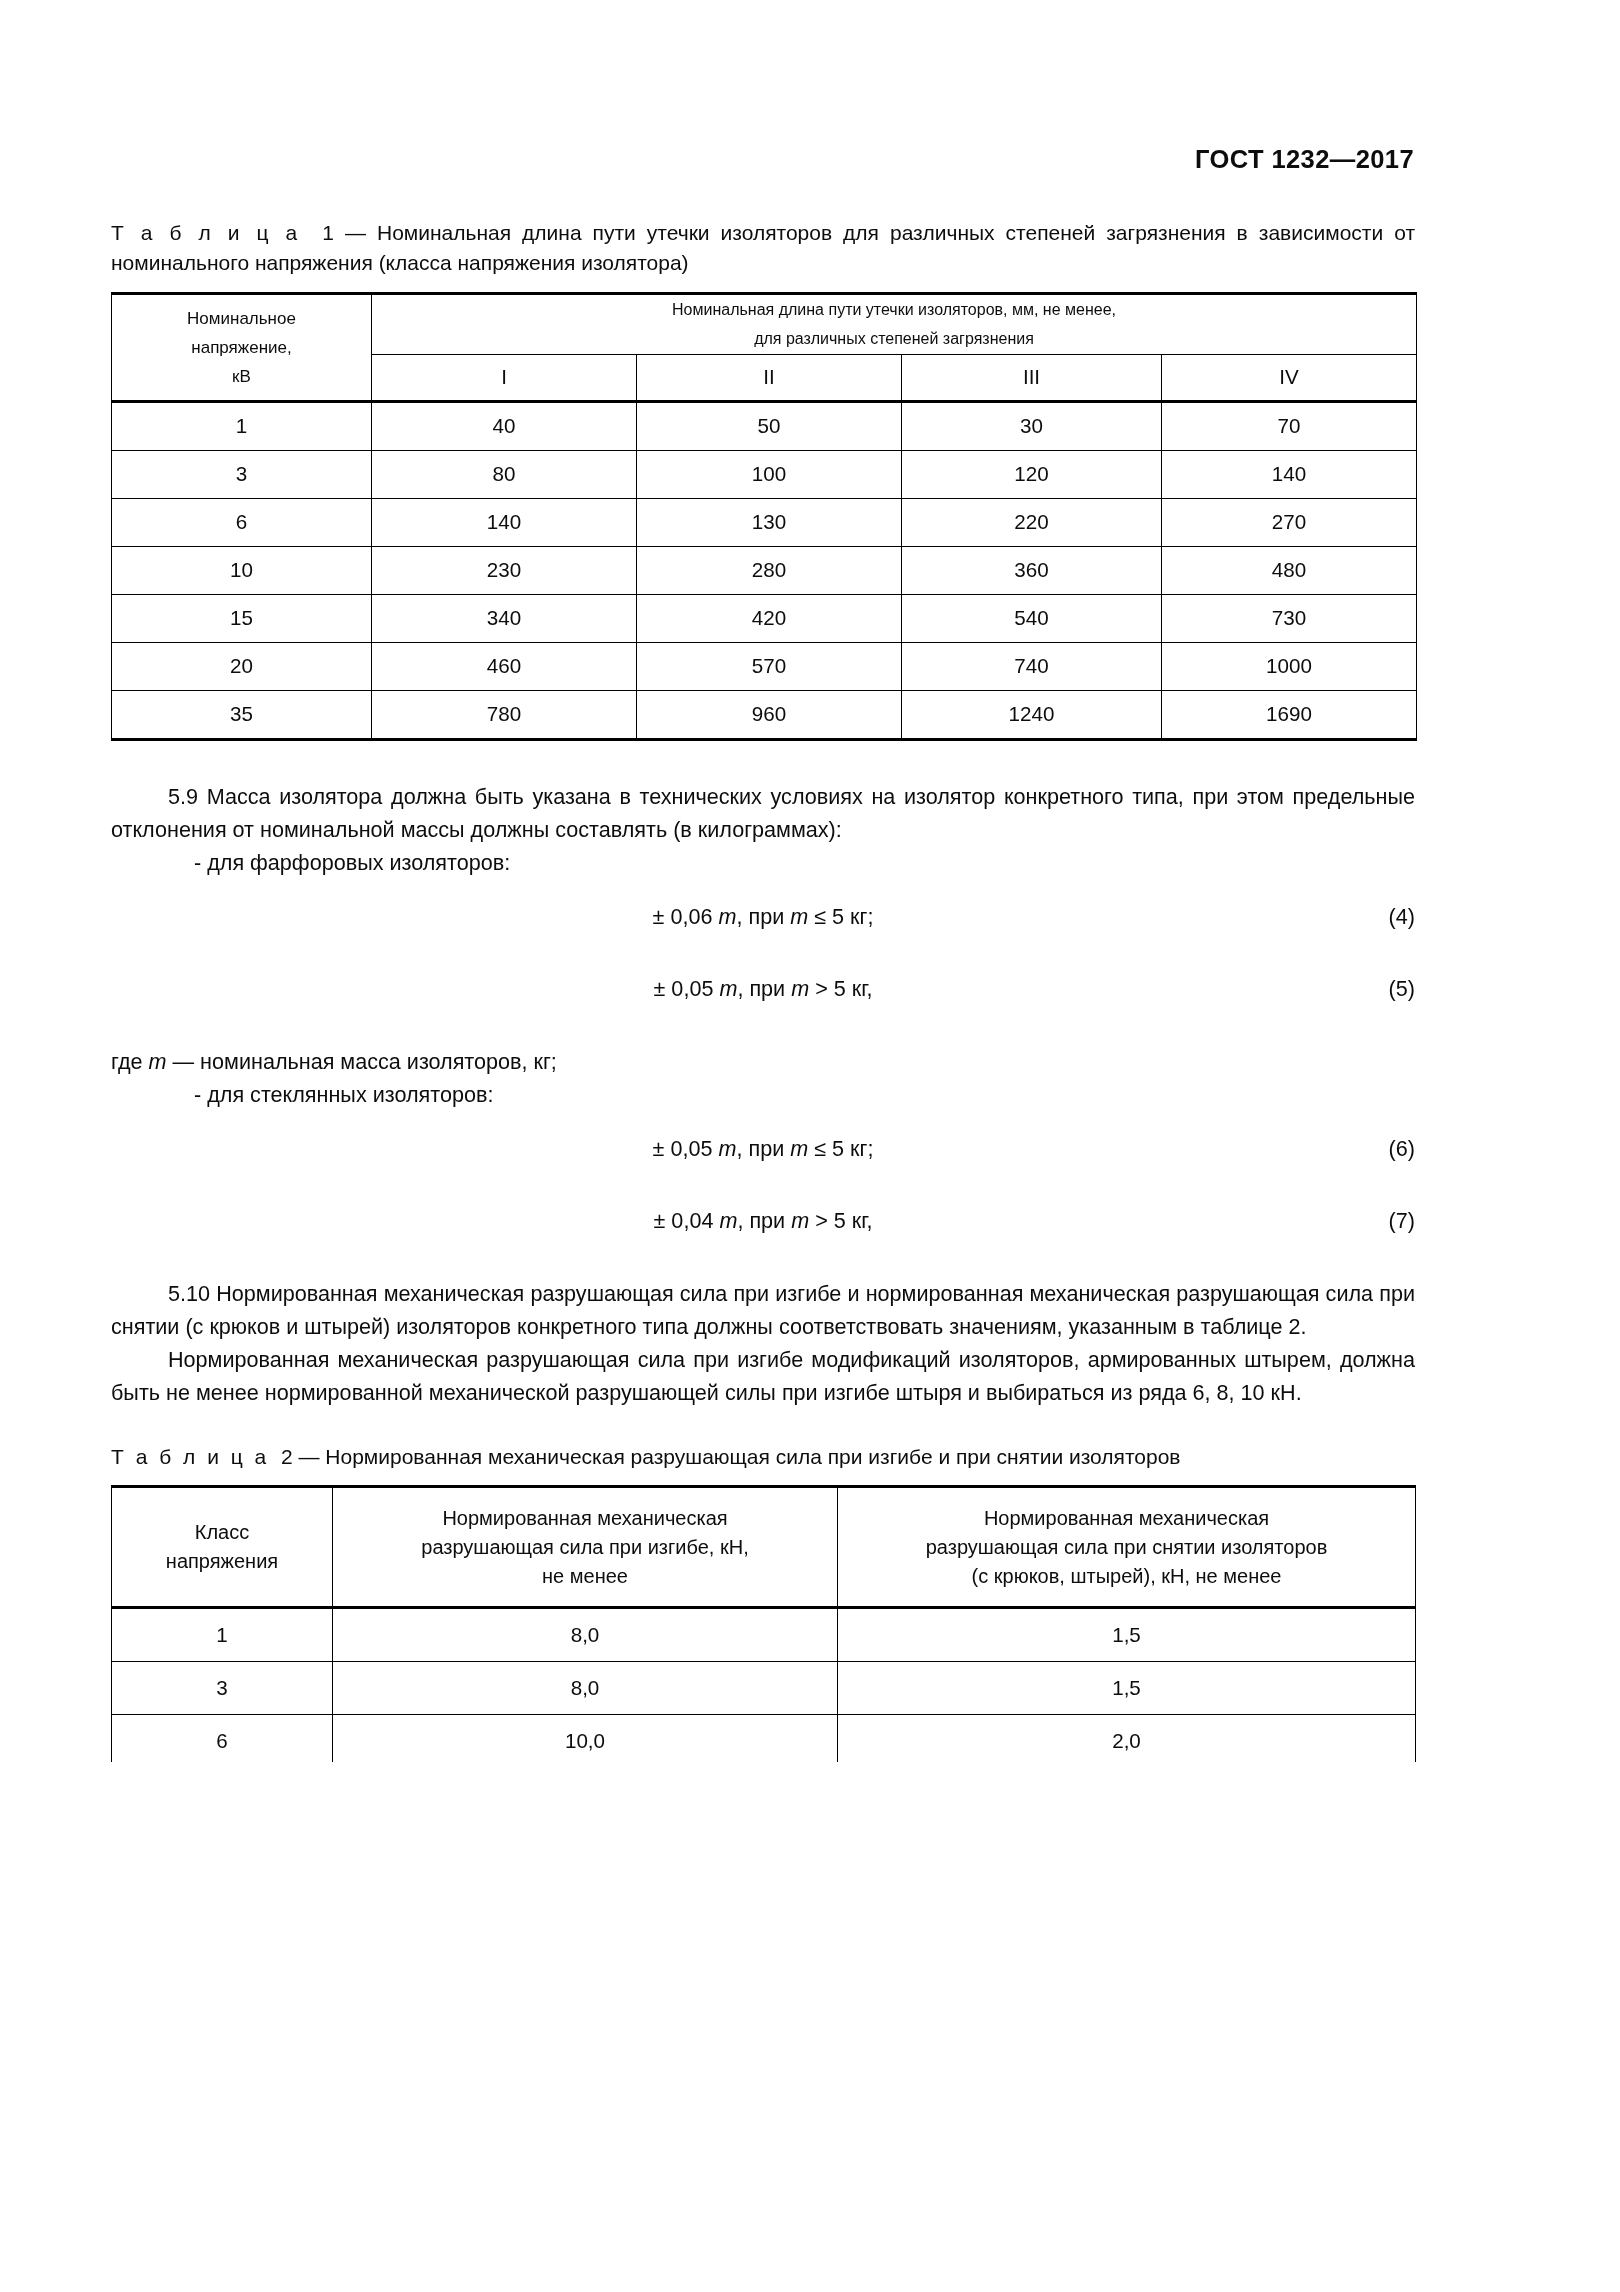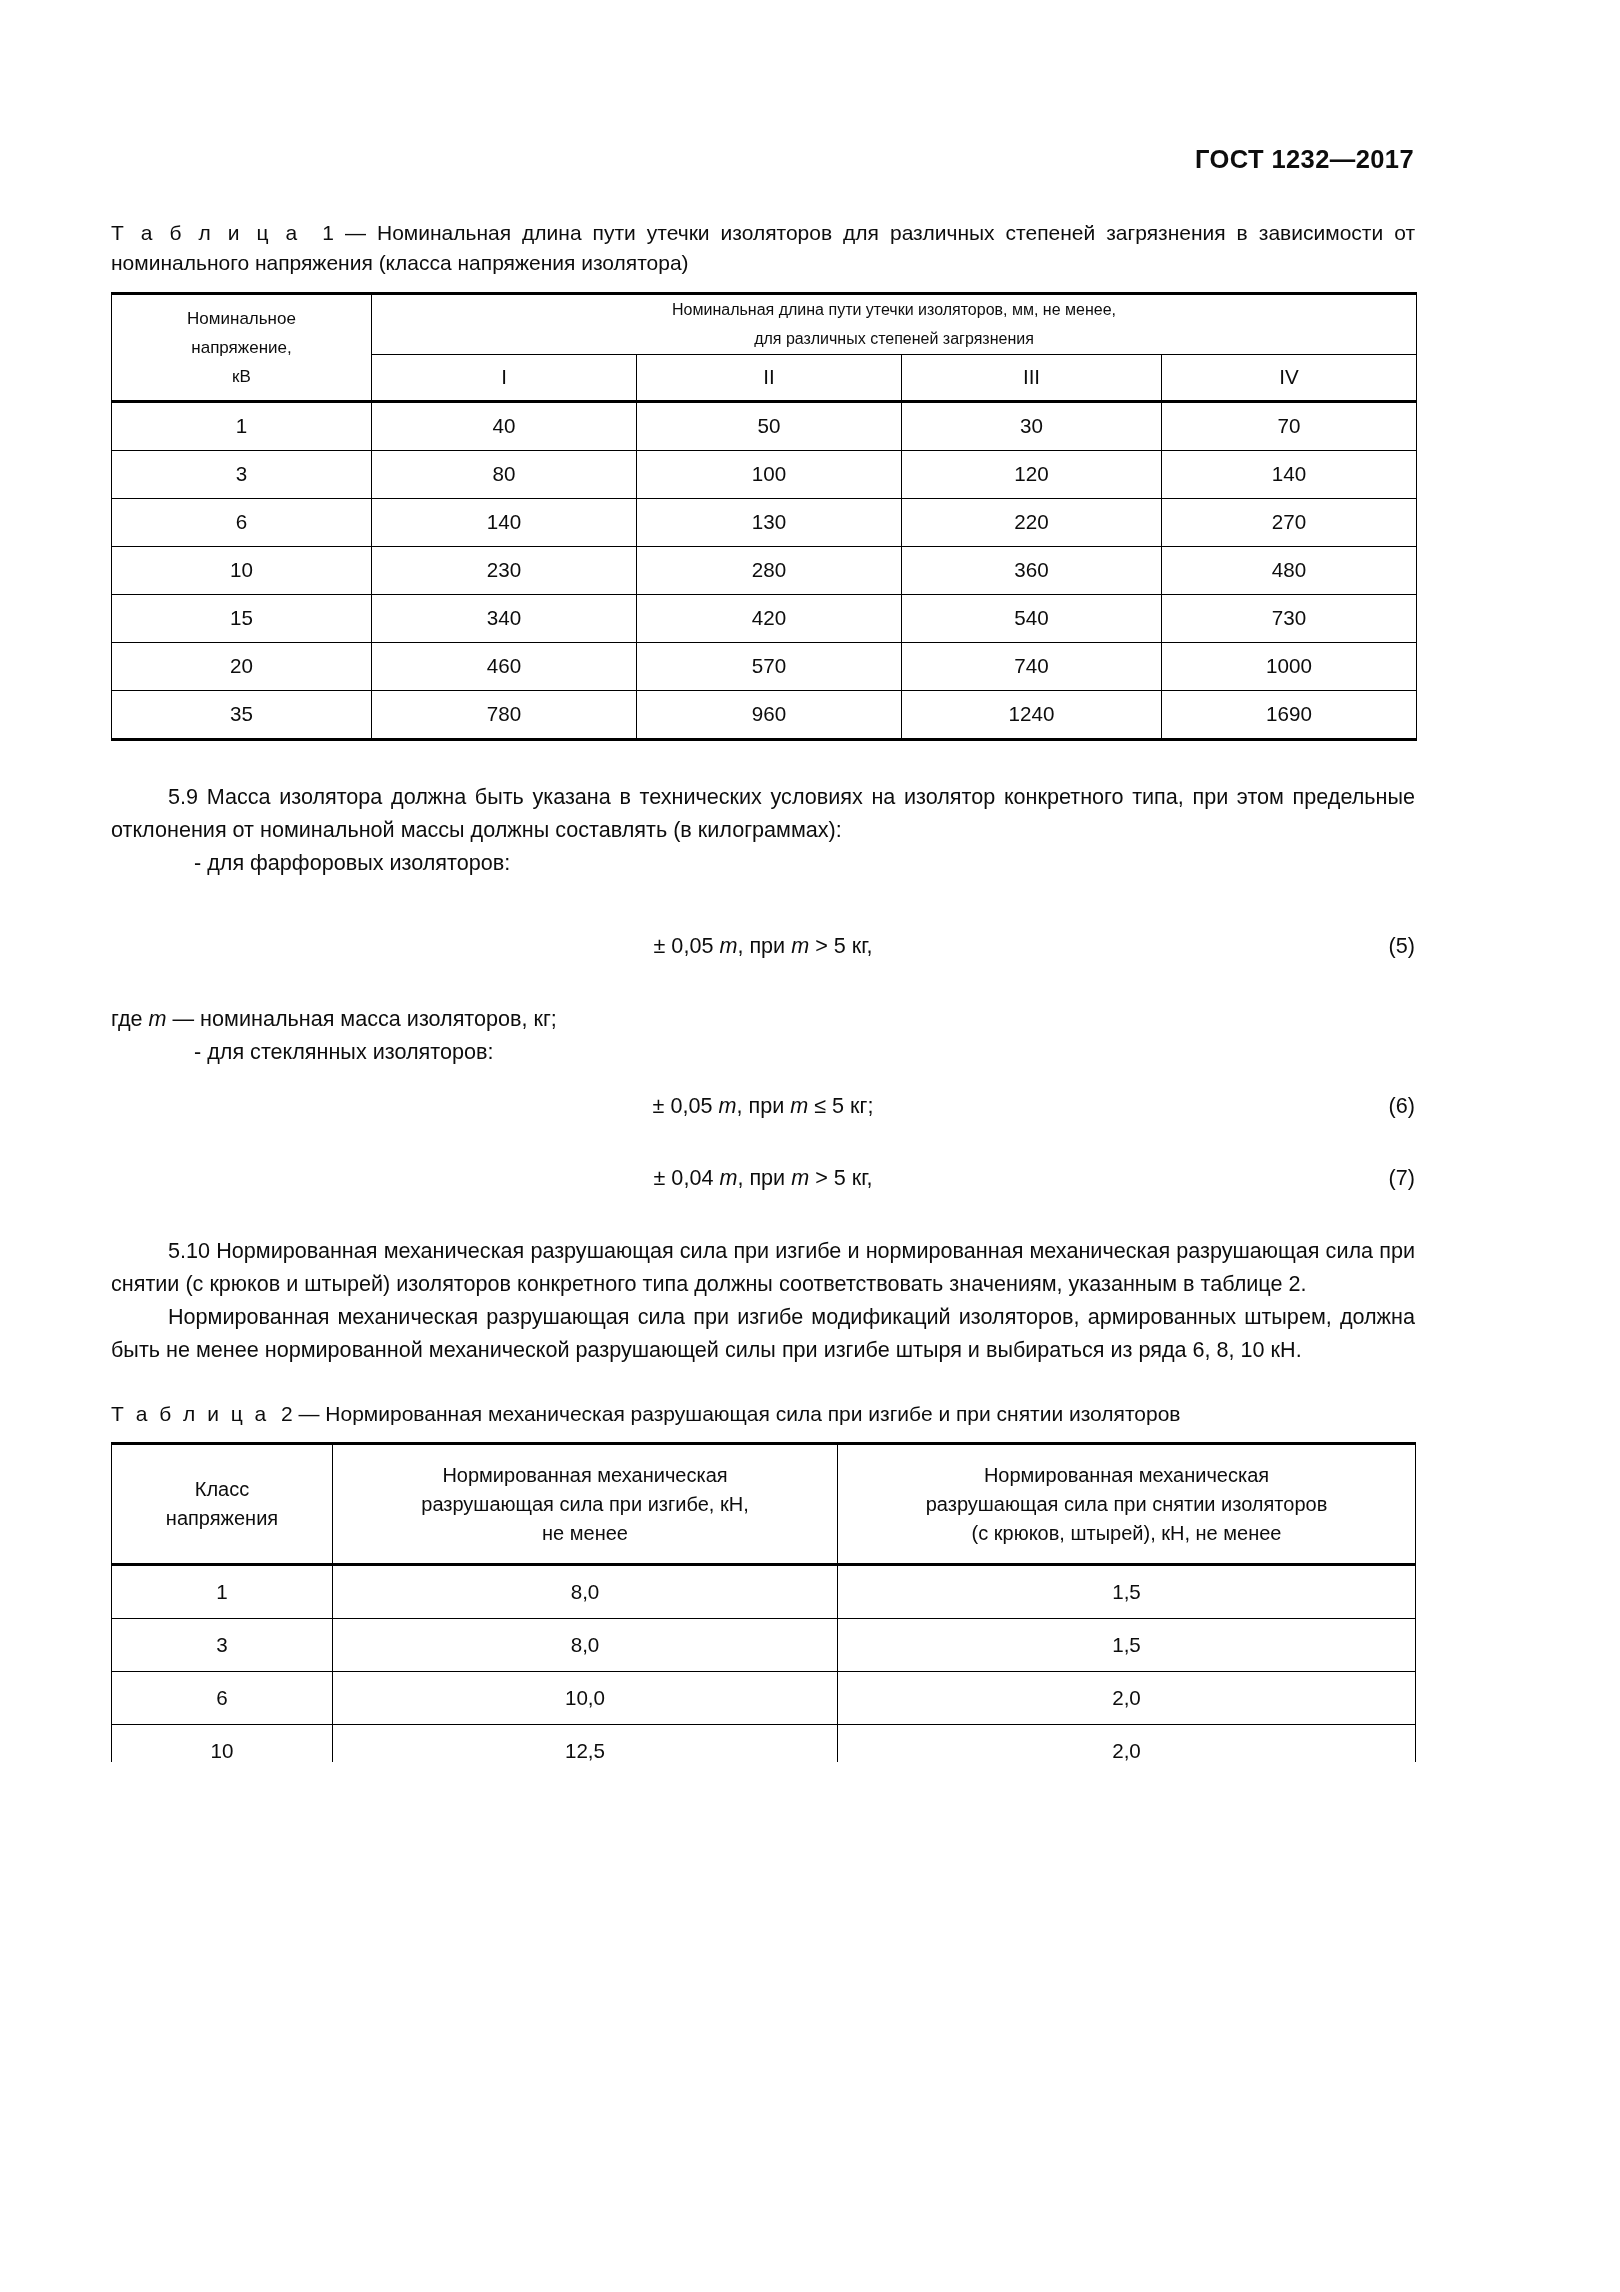--- a/index.html
+++ b/index.html
@@ -229,20 +229,24 @@
         </tbody>
     </table>
 
     <div class="gap-40"></div>
 
     <p class="para indent">5.9  Масса изолятора должна быть указана в технических условиях на изолятор конкретного типа, при этом предельные отклонения от номинальной массы должны составлять (в килограммах):</p>
     <p class="dash-item">-  для фарфоровых изоляторов:</p>
 
     <div class="gap-26"></div>
 
+    <div class="formula-row">
+      <span class="formula-body"><span>± 0,06 </span><span class="it">m</span><span>,  при  </span><span class="it">m</span><span> ≤ 5 кг;</span></span>
+      <span class="formula-num">(4)</span>
+    </div>
 
     <div class="gap-30"></div>
 
     <div class="formula-row">
       <span class="formula-body"><span>± 0,05 </span><span class="it">m</span><span>,  при  </span><span class="it">m</span><span> &gt; 5 кг,</span></span>
       <span class="formula-num">(5)</span>
     </div>
 
     <div class="gap-26"></div>
 

